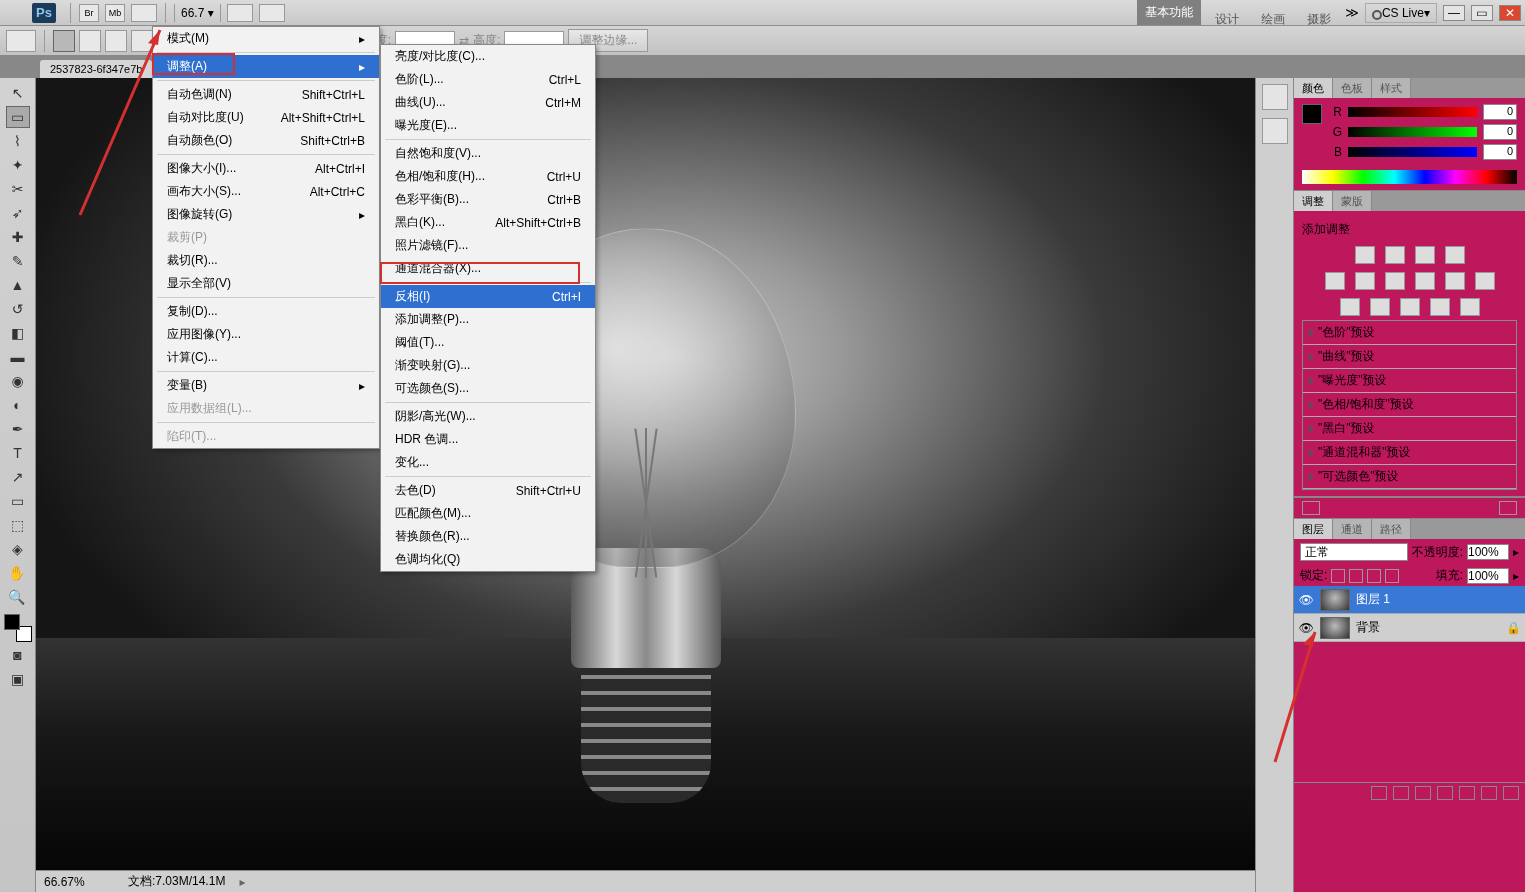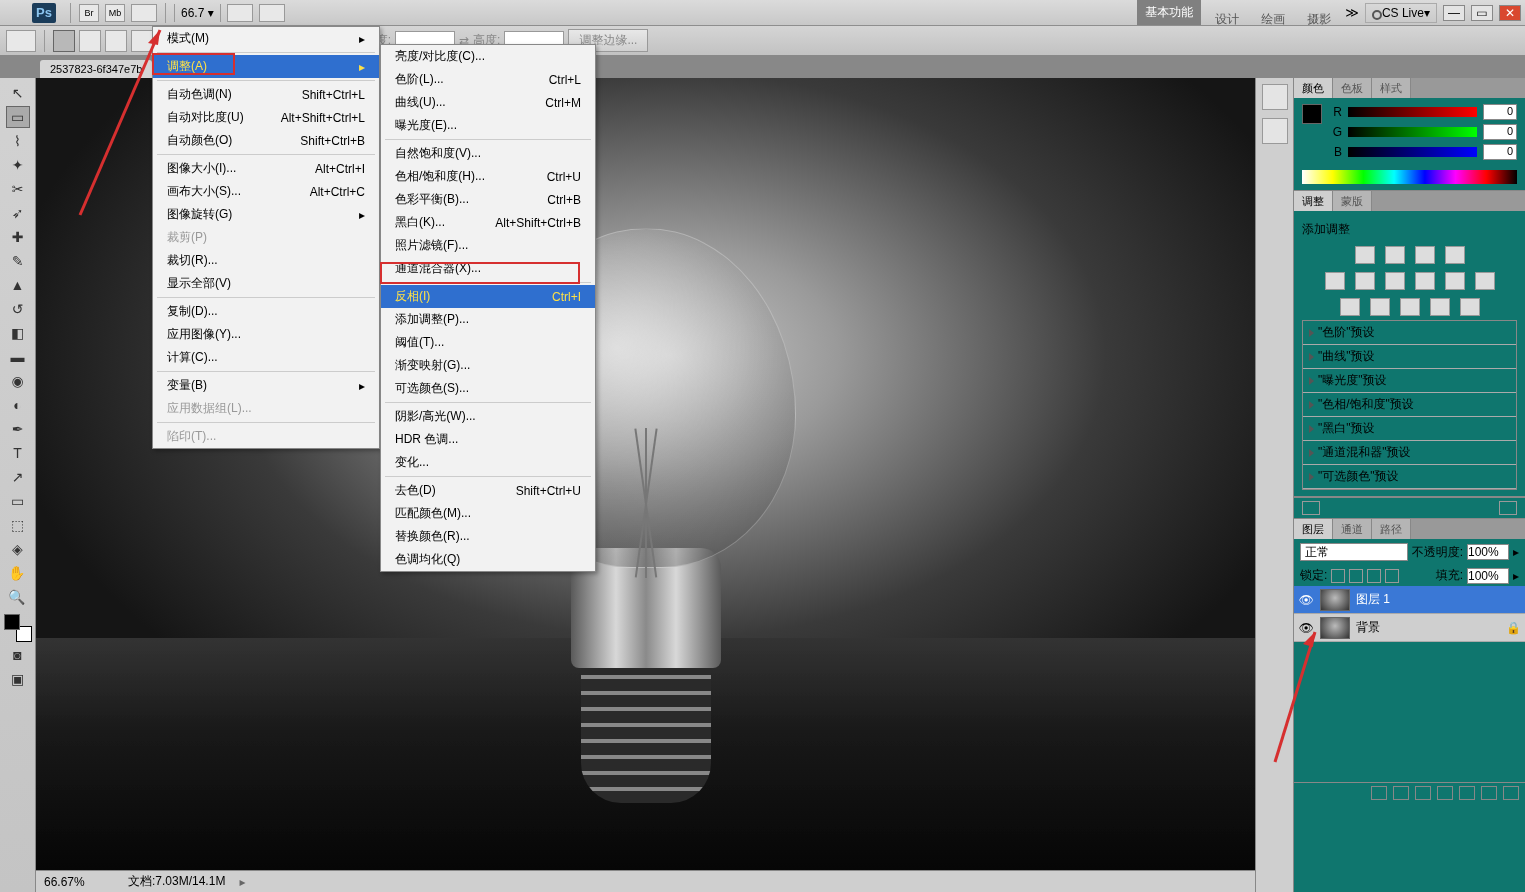--- a/index.html
+++ b/index.html
@@ -60,21 +60,21 @@
   background: linear-gradient(180deg, #404040, #2a2a2a 40%, #1a1a1a);
   filter: contrast(1.2); }
 
 .statusbar { height: 22px; background: #cfcfcf; border-top: 1px solid #888; display: flex; align-items: center; padding: 0 8px; gap: 14px; font-size: 11px; }
 .statusbar .zoom { width: 70px; }
 
 
 .right-col { width: 38px; background: #cfcfcf; border-left: 1px solid #888; display: flex; flex-direction: column; align-items: center; padding-top: 6px; gap: 8px; }
 .right-ic { width: 26px; height: 26px; border: 1px solid #999; background: #e4e4e4; }
 
-.panels { width: 232px; background: #0f766e; border-left: 1px solid #888; display: flex; flex-direction: column; }
+.panels { width: 232px; background: #be185d; border-left: 1px solid #888; display: flex; flex-direction: column; }
 .panel-tabs { height: 20px; display: flex; background: #999; }
 .ptab { padding: 3px 8px; background: #cfcfcf; border-right: 1px solid #888; font-size: 11px; }
 .ptab.inactive { background: #b5b5b5; color: #555; }
 .panel-body { padding: 6px 8px; border-bottom: 1px solid #888; }
 
 .rgb-row { display: flex; align-items: center; gap: 6px; margin-bottom: 4px; }
 .rgb-label { width: 14px; text-align: right; }
 .rgb-slider { flex: 1; height: 10px; }
 .rgb-r { background: linear-gradient(90deg,#000,#f00); }
 .rgb-g { background: linear-gradient(90deg,#000,#0f0); }
@@ -102,21 +102,21 @@
 .eye { width: 16px; text-align: center; }
 .thumb { width: 30px; height: 22px; border: 1px solid #666; background: radial-gradient(circle at 50% 40%, #bbb, #333); }
 .layer-empty { height: 140px; }
 .layer-footer { display: flex; justify-content: flex-end; gap: 6px; padding: 3px 6px; border-top: 1px solid #888; }
 .lf-ic { width: 16px; height: 14px; border: 1px solid #888; }
 
 
 .menu-level1 { position: absolute; left: 152px; top: 26px; width: 228px; background: #f2f2f2; border: 1px solid #888; box-shadow: 2px 2px 4px rgba(0,0,0,.3); z-index: 100; }
 .menu-level2 { position: absolute; left: 380px; top: 44px; width: 216px; background: #f2f2f2; border: 1px solid #888; box-shadow: 2px 2px 4px rgba(0,0,0,.3); z-index: 101; }
 .mitem { display: flex; justify-content: space-between; align-items: center; padding: 3px 14px; cursor: default; }
-.mitem.hl { background: #2f6fcf; color: #fde047; }
+.mitem.hl { background: #2f6fcf; color: #ffffff; }
 .mitem.disabled { color: #999; }
 .msep { height: 1px; background: #ccc; margin: 2px 4px; }
 .marrow { margin-left: auto; }
 .highlight-box { position: absolute; border: 2px solid #d62f2f; pointer-events: none; z-index: 200; }
 .hb1 { left: 152px; top: 53px; width: 83px; height: 22px; }
 .hb2 { left: 380px; top: 262px; width: 200px; height: 22px; }
 .red-arrow { position: absolute; z-index: 199; left: 60px; top: 25px; width: 110px; height: 200px; pointer-events: none; }
 .red-arrow2 { position: absolute; z-index: 199; right: 200px; bottom: 120px; width: 60px; height: 150px; pointer-events: none; }
 .chev { font-size: 13px; }
 .panel-bottom-icons { display: flex; justify-content: space-between; padding: 3px 8px; border-top: 1px solid #888; border-bottom: 1px solid #888; }

